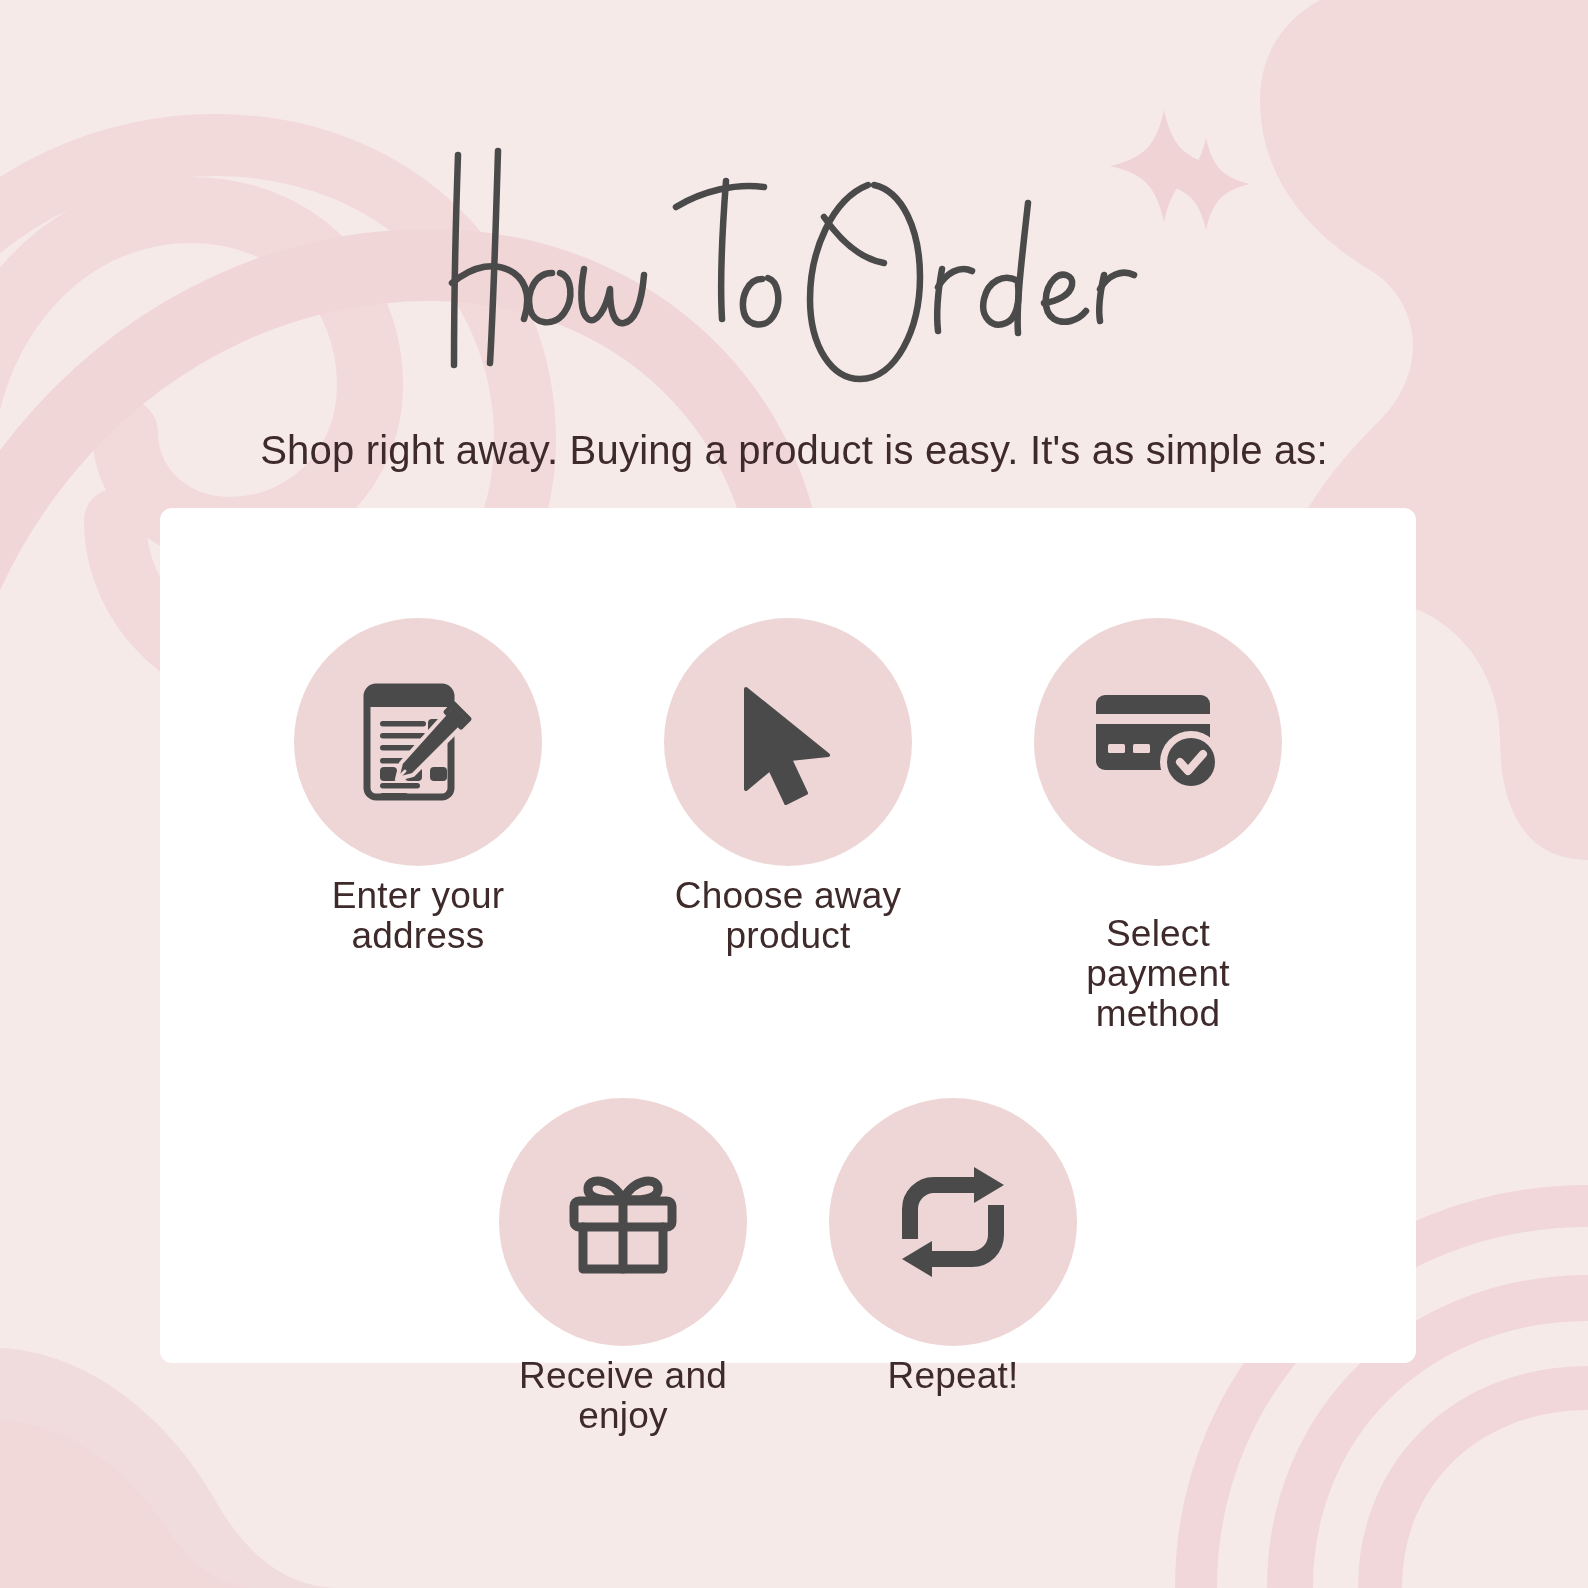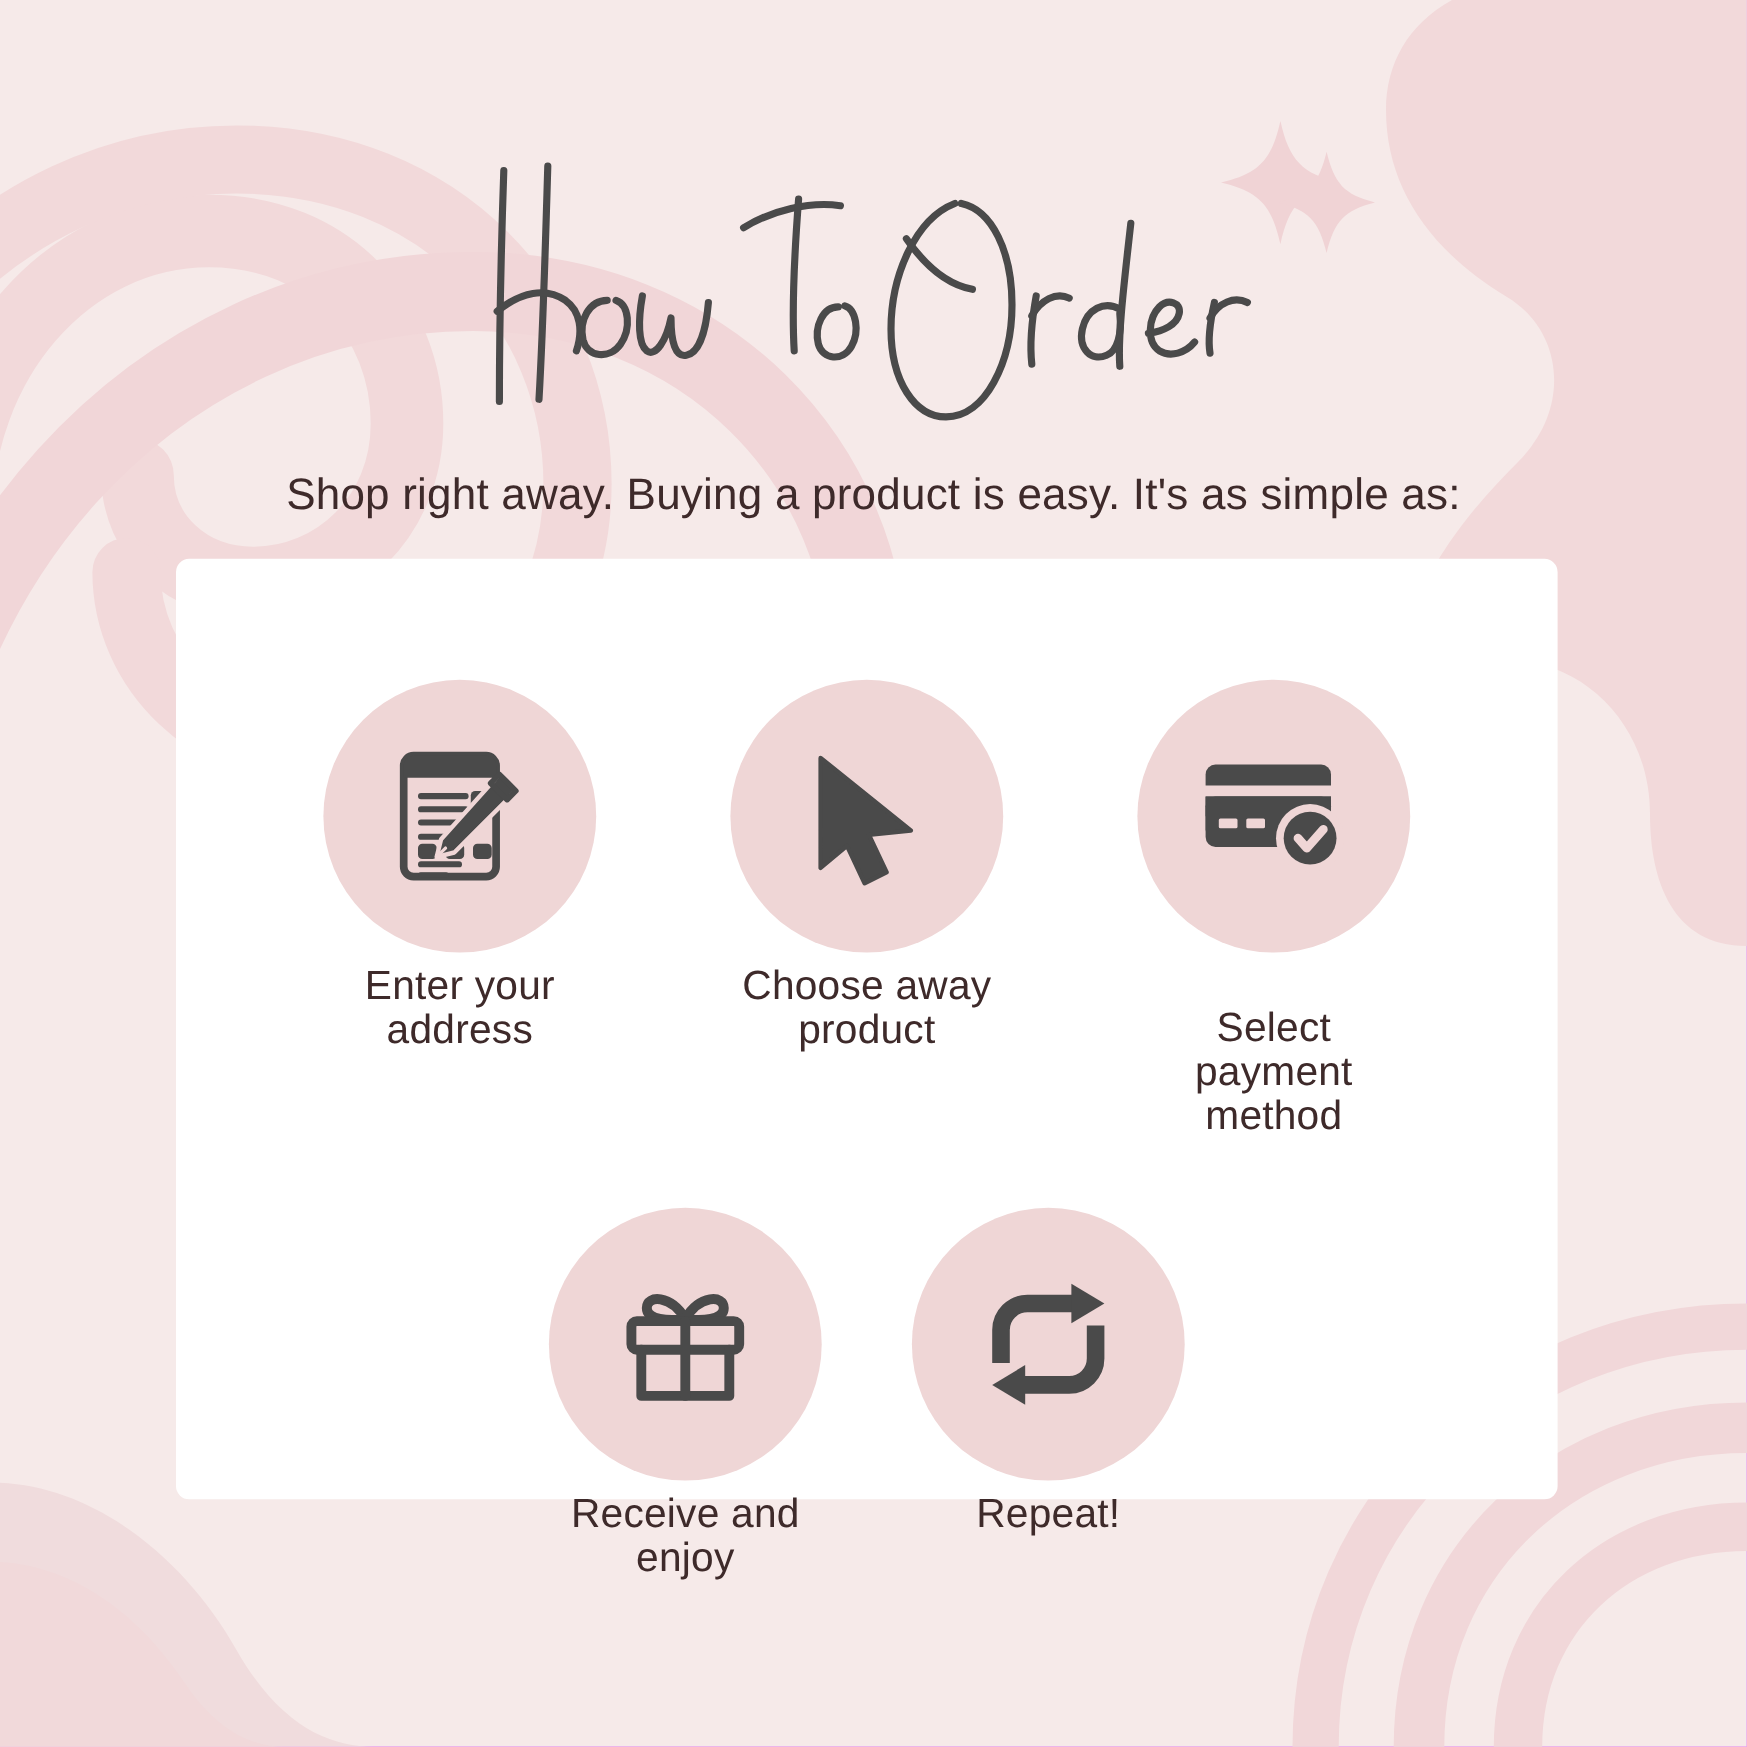--- a/index.html
+++ b/index.html
@@ -11,21 +11,21 @@
     height: 1588px;
     overflow: hidden;
     background: #f6eae9;
     font-family: "Liberation Sans", sans-serif;
   }
 
   #poster {
     position: relative;
     width: 1588px;
     height: 1588px;
-    background: #d946ef;
+    background: #a3a3a3;
     overflow: hidden;
   }
 
   
   .bg-layer {
     position: absolute;
     inset: 0;
     width: 1588px;
     height: 1588px;
     pointer-events: none;

